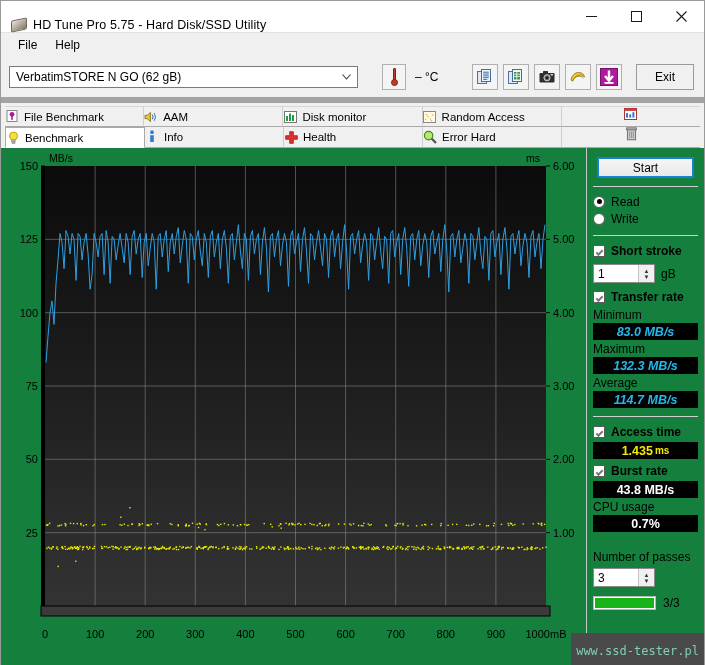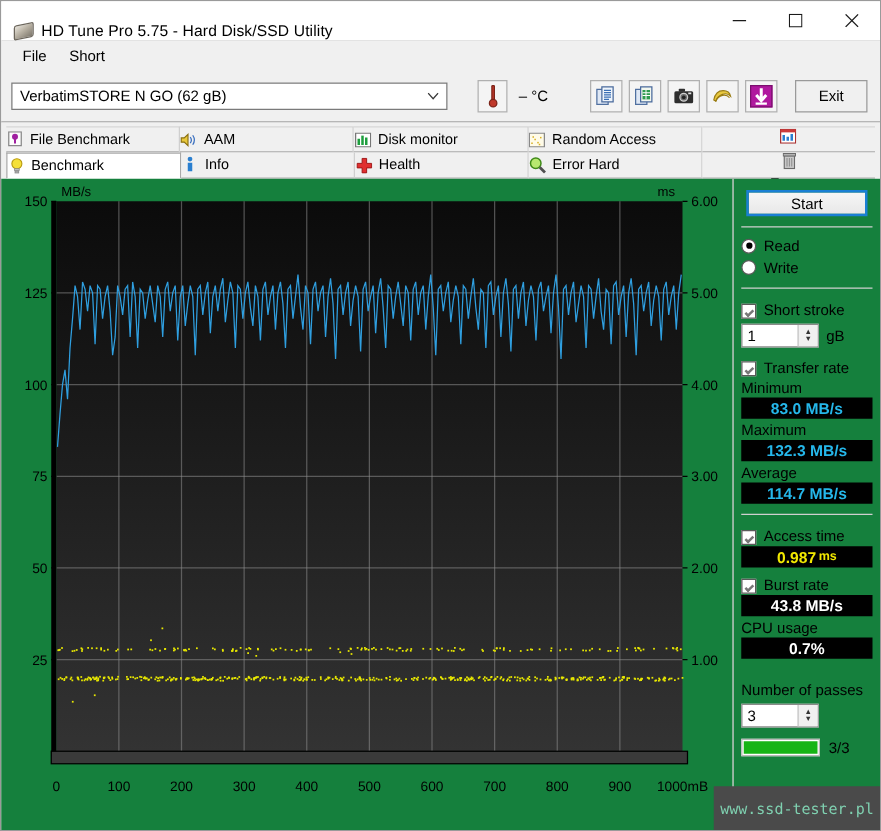--- a/index.html
+++ b/index.html
@@ -48,21 +48,21 @@
     height:24px;min-height:24px;display:flex;align-items:center;
     background:#f0f0f0;padding-left:8px;
   }
   .menu-item{
     font-size:12px;color:#000;padding:3px 9px 3px 9px;
   }
   
   .toolbar{
     height:40px;min-height:40px;display:flex;align-items:center;
     background:#f0f0f0;padding:0 8px;gap:0;
-    border-bottom:1px solid #a3a3a3;
+    border-bottom:6px solid #a3a3a3;
   }
   .combo{
     width:349px;height:22px;background:#fff;border:1px solid #7a7a7a;
     display:flex;align-items:center;justify-content:space-between;
     font-size:12px;color:#000;padding:0 3px 0 6px;box-sizing:border-box;
   }
   .combo .chev{width:16px;display:flex;align-items:center;justify-content:center;}
   .temp-box{
     width:24px;height:26px;margin-left:24px;border:1px solid #b0b0b0;
     background:#f4f4f4;display:flex;align-items:center;justify-content:center;
@@ -127,21 +127,21 @@
   .sep{height:1px;background:#d0d0d0;margin:8px 0 6px 0;}
   .radio-row{display:flex;align-items:center;gap:6px;font-size:12px;color:#000;height:17px;}
   .radio{
     width:12px;height:12px;border:1px solid #5a5a5a;border-radius:50%;
     background:#fff;position:relative;box-sizing:border-box;flex:0 0 auto;
   }
   .radio.on::after{
     content:"";position:absolute;left:2.5px;top:2.5px;width:5px;height:5px;
     border-radius:50%;background:#000;
   }
-  .chk-row{display:flex;align-items:flex-end;gap:6px;font-size:12px;color:#000;height:18px;}
+  .chk-row{display:flex;align-items:center;gap:6px;font-size:12px;color:#000;height:18px;font-weight:bold;}
   .chk{
     width:12px;height:12px;border:1px solid #5a5a5a;background:#fff;
     position:relative;box-sizing:border-box;flex:0 0 auto;
   }
   .chk.on::after{
     content:"";position:absolute;left:2px;top:4px;width:5px;height:2px;
     border-left:2px solid #333;border-bottom:2px solid #333;
     transform:rotate(-45deg);
   }
   .chk.dim.on::after{border-color:#777;}
@@ -156,21 +156,21 @@
     display:flex;flex-direction:column;justify-content:center;align-items:center;
     background:#f0f0f0;
   }
   .spin .arrows span{font-size:6px;line-height:6px;color:#333;}
   .unit{font-size:12px;color:#000;}
   .lbl{font-size:12px;color:#000;margin-top:2px;line-height:14px;}
   .valbox{
     height:17px;background:#000;display:flex;align-items:center;justify-content:center;
     font-size:12.5px;font-weight:bold;margin-top:1px;
   }
-  .valbox.cyan{color:#25b7ea;}
+  .valbox.cyan{color:#25b7ea;font-style:italic;}
   .valbox.yellow{color:#f2e900;}
   .valbox.white{color:#ffffff;}
   .valbox .small{font-size:10px;margin-left:2px;font-weight:bold;}
   .progress-row{display:flex;align-items:center;gap:7px;margin-top:9px;}
   .progress{
     width:63px;height:14px;border:1px solid #b9b9b9;background:#fff;
     box-sizing:border-box;padding:1px;
   }
   .progress .bar{height:100%;background:#16b416;}
   .progress-text{font-size:12px;color:#000;}
@@ -208,21 +208,21 @@
         <svg width="11" height="11" viewBox="0 0 11 11">
             <line x1="0.5" y1="0.5" x2="10.5" y2="10.5" stroke="#1a1a1a" stroke-width="1.1"></line>
             <line x1="10.5" y1="0.5" x2="0.5" y2="10.5" stroke="#1a1a1a" stroke-width="1.1"></line>
           </svg>
       </div>
     </div>
   </div>
 
   <div class="menubar">
     <div class="menu-item">File</div>
-    <div class="menu-item">Short</div>
+    <div class="menu-item">Help</div>
   </div>
 
   <div class="toolbar">
     <div class="combo">
       <span>VerbatimSTORE N GO (62 gB)</span>
       <span class="chev">
         <svg width="9" height="6" viewBox="0 0 9 6">
             <polyline points="0.5,0.5 4.5,5 8.5,0.5" fill="none" stroke="#3a3a3a" stroke-width="1.1"></polyline>
           </svg>
       </span>
@@ -1095,21 +1095,21 @@
       <div class="valbox cyan">132.3 MB/s</div>
       <div class="lbl">Average</div>
       <div class="valbox cyan">114.7 MB/s</div>
 
       <div class="sep"></div>
       <div class="chk-row">
         <span class="chk dim on"></span>
         <span>Access time</span>
       </div>
       <div class="valbox yellow">
-        <span>0.987</span>
+        <span>1.435</span>
         <span class="small">ms</span>
       </div>
 
       <div style="height:3px"></div>
       <div class="chk-row">
         <span class="chk dim on"></span>
         <span>Burst rate</span>
       </div>
       <div class="valbox white">43.8 MB/s</div>
 

